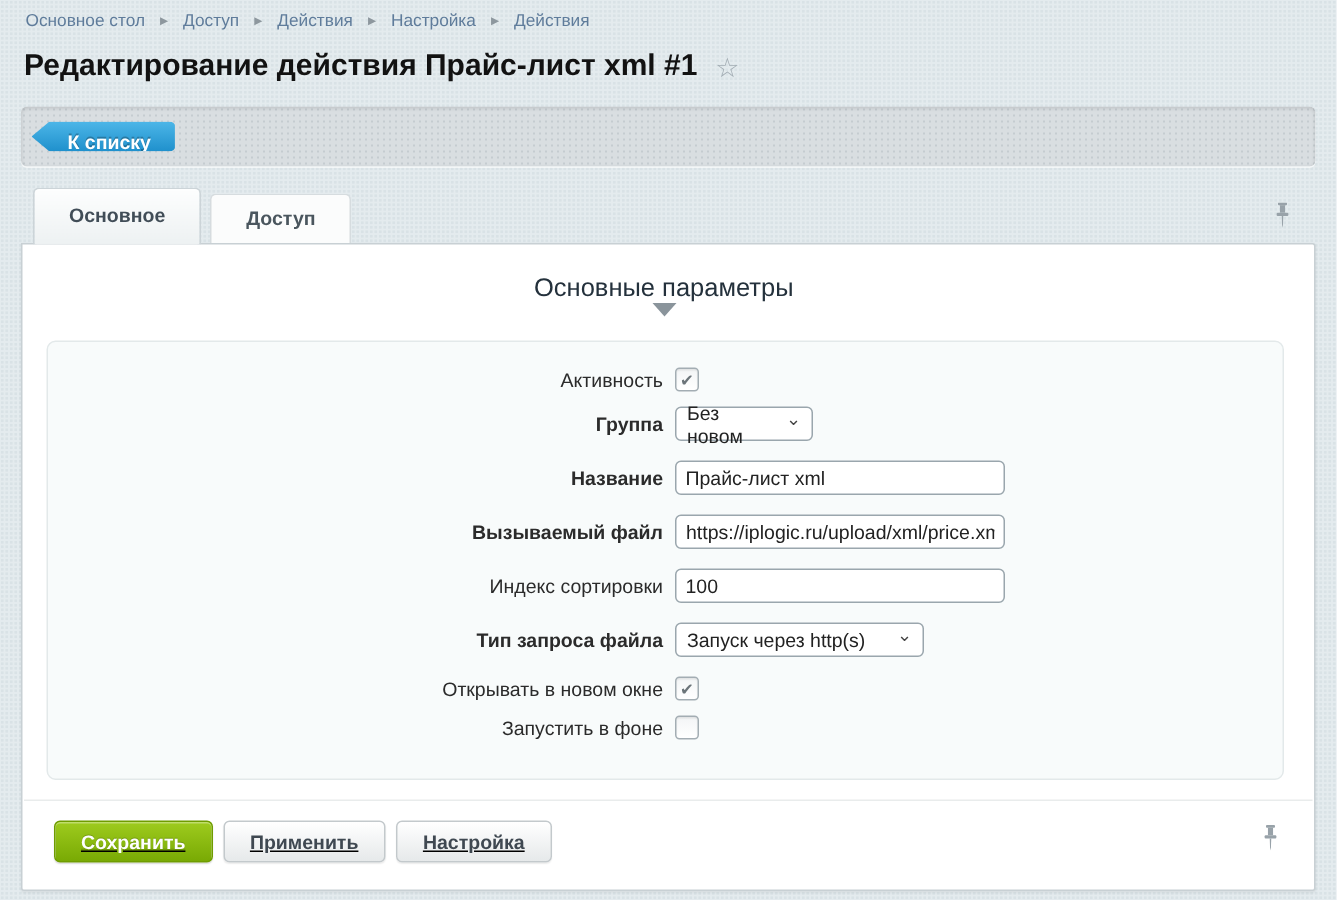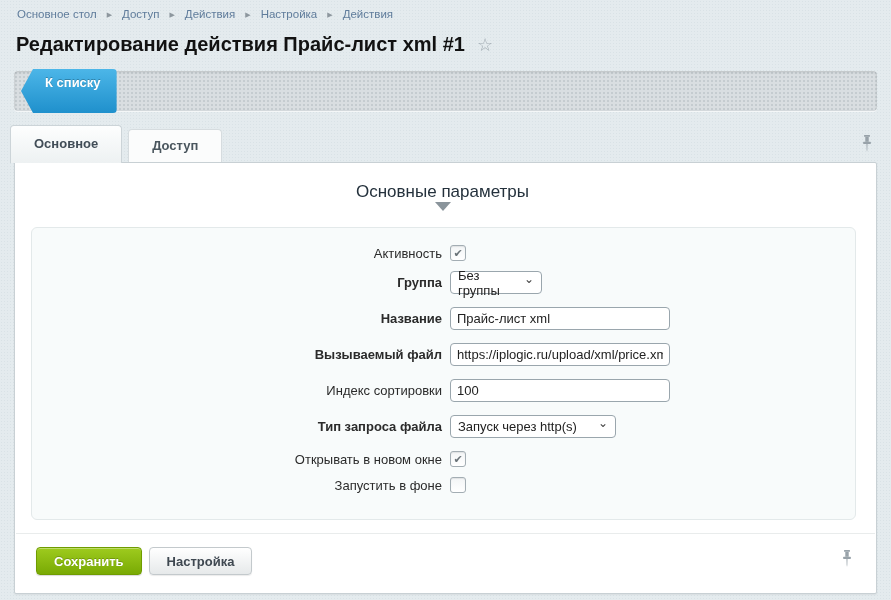--- a/index.html
+++ b/index.html
@@ -21,29 +21,29 @@
   
   .toolbar{
     margin:15px 14px 0;height:40px;border-radius:4px;
     background-color:#d9dee1;
     background-image:radial-gradient(#c5ccd0 1px, transparent 1px);
     background-size:4px 4px;
     box-shadow:inset 0 1px 3px rgba(0,0,0,.14), 0 1px 0 rgba(255,255,255,.6);
     display:flex;align-items:center;padding-left:7px;box-sizing:border-box;
   }
   .back-btn{
-    position:relative;height:44px;line-height:27px;color:#fff;font-size:13px;font-weight:bold;
+    position:relative;height:20px;line-height:27px;color:#fff;font-size:13px;font-weight:bold;
     padding:0 16px 0 24px;cursor:pointer;
     background:linear-gradient(#4cb6e8,#1f90cc);
     clip-path:polygon(12px 0, 100% 0, 100% 100%, 12px 100%, 0 50%);
     border-radius:0 4px 4px 0;
     text-shadow:0 -1px 0 rgba(0,0,0,.25);
   }
   
-  .tabs-row{position:relative;margin:13px 10px 0;height:38px;display:flex;align-items:flex-end;}
+  .tabs-row{position:relative;margin:13px 22px 0;height:38px;display:flex;align-items:flex-end;}
   .tab{
     box-sizing:border-box;font-size:13px;font-weight:bold;color:#414d57;cursor:pointer;
     border:1px solid #ccd4d8;border-bottom:none;border-radius:4px 4px 0 0;
     padding:0 23px;z-index:2;
   }
   .tab.active{
     height:38px;line-height:36px;margin-bottom:-1px;
     background:linear-gradient(#fdfefe,#edf1f2);
   }
   .tab.inactive{
@@ -84,21 +84,21 @@
   .row-request_type .select-box{width:166px;}
   .checkbox{
     box-sizing:border-box;width:16px;height:16px;border:1px solid #a3adb3;border-radius:3px;
     background:linear-gradient(#f3f5f6,#ffffff);display:inline-flex;align-items:center;justify-content:center;
     font-size:11px;color:#6b7479;cursor:pointer;box-shadow:inset 0 1px 1px rgba(0,0,0,.08);
   }
   .row-checkbox{margin-bottom:10px;}
   
   .buttons-bar{
     position:relative;margin:13px 1px 0;border-top:1px solid #e9ecec;
-    padding:13px 0 18px 20px;display:flex;align-items:center;
+    padding:13px 0 18px 20px;display:flex;align-items:center;text-decoration:underline;
   }
   .btn{
     height:28px;border-radius:4px;font-size:13px;font-weight:bold;cursor:pointer;
     padding:0 17px;display:inline-flex;align-items:center;margin-right:7px;
     font-family:"Liberation Sans", sans-serif;
   }
   .btn-save{
     background:linear-gradient(#9ecb1e,#79aa04);border:1px solid #6f9c00;color:#fff;
     text-shadow:0 -1px 0 rgba(0,0,0,.2);box-shadow:inset 0 1px 0 rgba(255,255,255,.35), 0 1px 1px rgba(0,0,0,.15);
   }
@@ -157,21 +157,21 @@
         <div class="form-row row-activity row-checkbox">
           <div class="form-label">Активность</div>
           <div class="form-control">
             <span class="checkbox checked">✔</span>
           </div>
         </div>
         <div class="form-row row-group">
           <div class="form-label required">Группа</div>
           <div class="form-control">
             <span class="select-box">
-              <span class="select-value">Без группы</span>
+              <span class="select-value">Без новом</span>
               <span class="select-arrow">⌄</span>
             </span>
           </div>
         </div>
         <div class="form-row row-name">
           <div class="form-label required">Название</div>
           <div class="form-control">
             <input type="text" class="text-input" value="Прайс-лист xml" style="">
           </div>
         </div>
@@ -205,20 +205,21 @@
         <div class="form-row row-background_run row-checkbox">
           <div class="form-label">Запустить в фоне</div>
           <div class="form-control">
             <span class="checkbox"></span>
           </div>
         </div>
       </div>
 
     <div class="buttons-bar">
       <button class="btn btn-save">Сохранить</button>
+      <button class="btn btn-gray">Применить</button>
       <button class="btn btn-gray">Настройка</button>
       <span class="pin">
         <svg width="12" height="19" viewBox="0 0 12 19" fill="#98a2a9">
           <rect x="3" y="0" width="6" height="1.8" rx="0.6"></rect>
           <rect x="4.3" y="1.8" width="3.4" height="5"></rect>
           <rect x="2.1" y="6.8" width="7.8" height="2.2" rx="0.7"></rect>
           <path d="M5.5 9h1l-0.2 6L6 17l-0.3-2z"></path>
         </svg>
       </span>
     </div>

